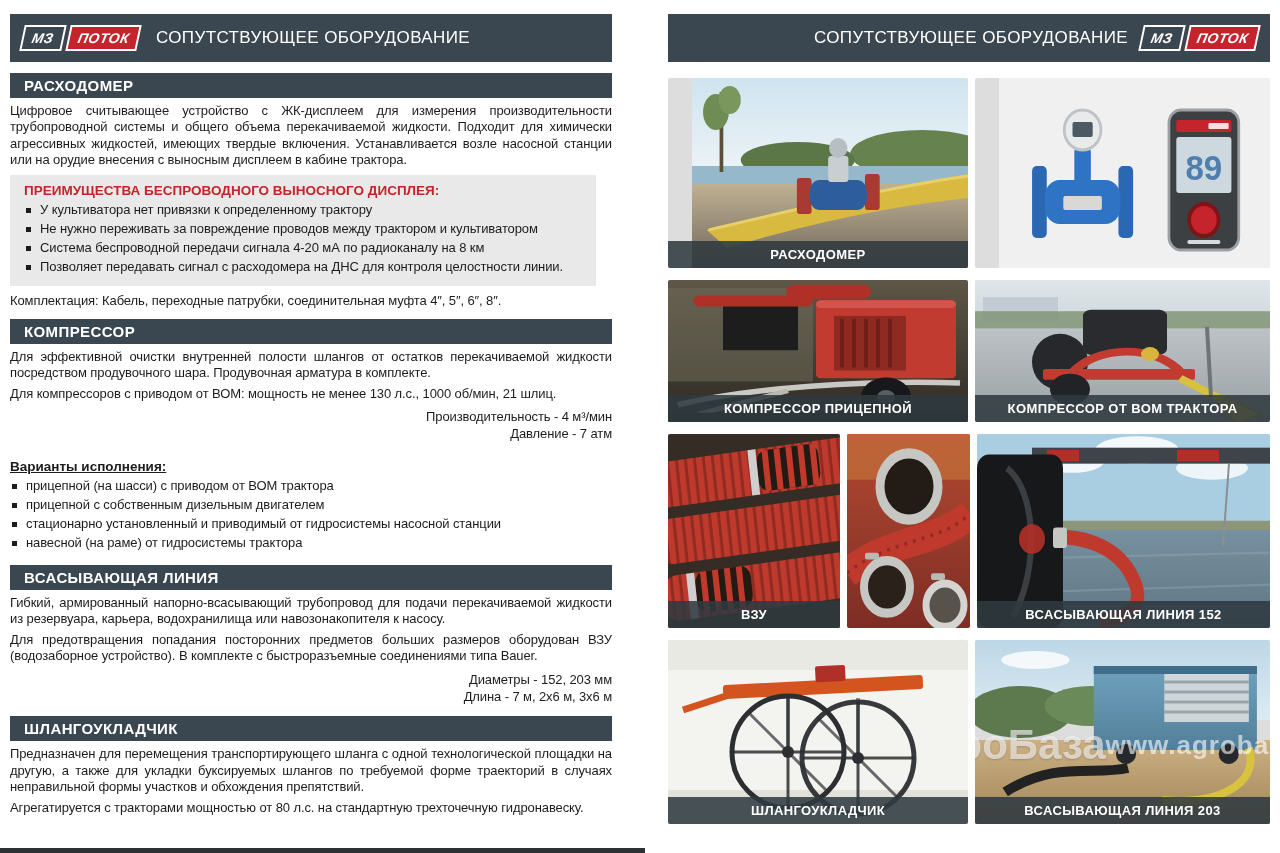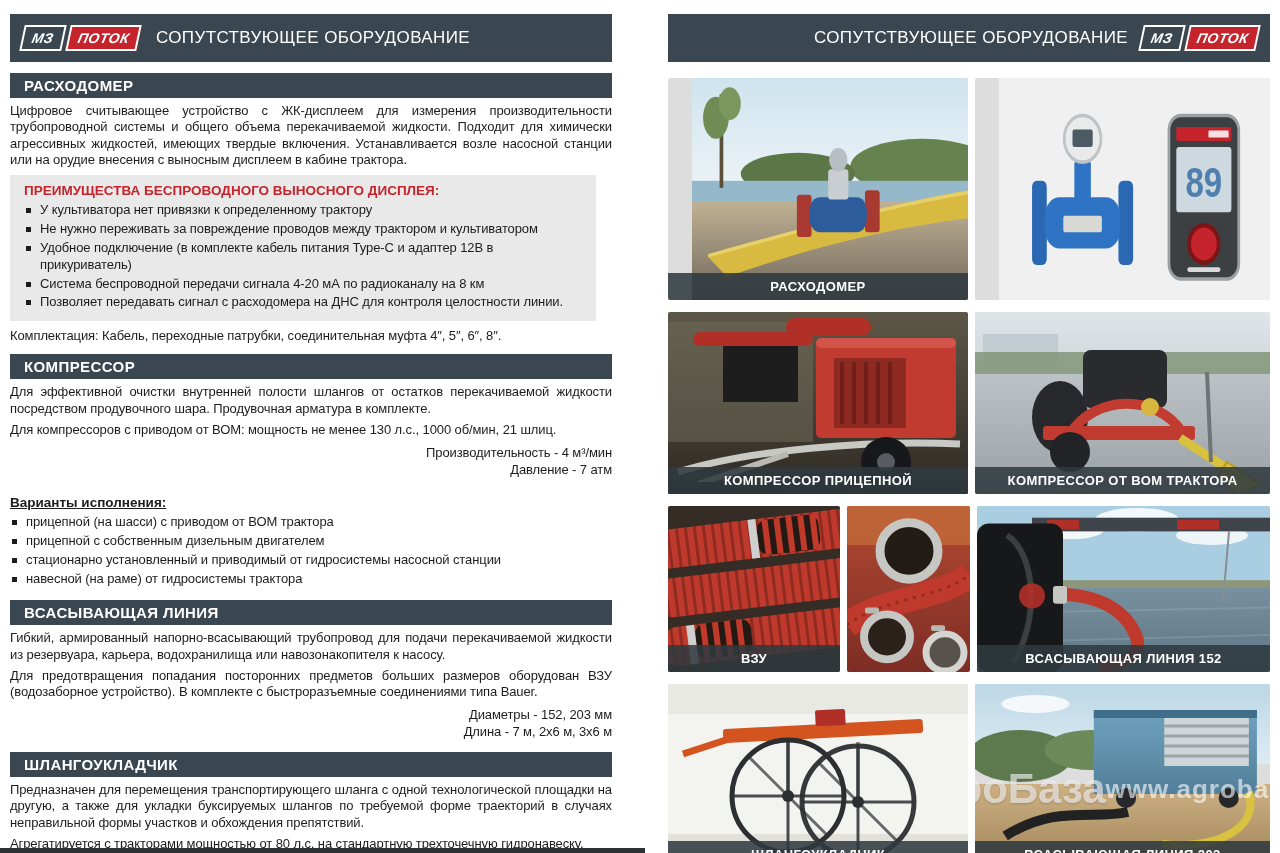--- a/index.html
+++ b/index.html
@@ -42,23 +42,23 @@
   .footer-line{font-size:13px;letter-spacing:-0.1px;margin-top:5px;}
   .bottom-sliver{position:absolute;left:0;bottom:0;width:645px;height:5px;background:#2e3133;}
 
   
   .photo-grid{display:flex;flex-direction:column;gap:12px;margin-top:16px;}
   .prow{display:flex;gap:7px;}
   .photo{position:relative;overflow:hidden;border-radius:2px;background:#ddd;}
   .photo svg{display:block;width:100%;height:100%;}
   .p-lg{width:300px;}
   .p-rt{width:295px;}
-  .r1 .photo{height:222px;padding-left:24px;}
-  .r2 .photo{height:182px;}
-  .r3 .photo{height:166px;}
+  .r1 .photo{height:190px;padding-left:24px;}
+  .r2 .photo{height:142px;}
+  .r3 .photo{height:194px;}
   .r4 .photo{height:184px;}
   .p-s1{width:172px;}
   .p-s2{width:123px;}
   .p-s3{width:293px;}
   .cap{position:absolute;left:0;right:0;bottom:0;height:27px;background:var(--cap);color:#fff;display:flex;align-items:center;justify-content:center;font-size:13px;font-weight:bold;letter-spacing:.4px;z-index:3;}
   .wm{position:absolute;inset:0;display:flex;flex-direction:row;align-items:center;justify-content:center;padding-top:26px;z-index:2;pointer-events:none;}
   .wm1{font-size:42px;font-weight:bold;color:rgba(255,255,255,.6);text-shadow:0 1px 2px rgba(60,60,60,.25);}
   .wm2{font-size:26px;font-weight:bold;color:rgba(255,255,255,.6);letter-spacing:1px;}
 </style>
 </head>
@@ -76,21 +76,20 @@
     </header>
 
     <div>
       <div class="sec-bar">РАСХОДОМЕР</div>
       <p class="para">Цифровое считывающее устройство с ЖК-дисплеем для измерения производительности трубопроводной системы и общего объема перекачиваемой жидкости. Подходит для химически агрессивных жидкостей, имеющих твердые включения. Устанавливается возле насосной станции или на орудие внесения с выносным дисплеем в кабине трактора.</p>
       <div class="adv-box">
         <div class="adv-title">ПРЕИМУЩЕСТВА БЕСПРОВОДНОГО ВЫНОСНОГО ДИСПЛЕЯ:</div>
         <ul class="blist">
           <li>У культиватора нет привязки к определенному трактору</li>
           <li>Не нужно переживать за повреждение проводов между трактором и культиватором</li>
-          <li>Удобное подключение (в комплекте кабель питания Type-C и адаптер 12В в прикуриватель)</li>
           <li>Система беспроводной передачи сигнала 4-20 мА по радиоканалу на 8 км</li>
           <li>Позволяет передавать сигнал с расходомера на ДНС для контроля целостности линии.</li>
         </ul>
       </div>
       <div class="kit-line">Комплектация:  Кабель, переходные патрубки, соединительная муфта 4″, 5″, 6″, 8″.</div>
     </div>
 
     <div>
       <div class="sec-bar">КОМПРЕССОР</div>
       <p class="para">Для эффективной очистки внутренней полости шлангов от остатков перекачиваемой жидкости посредством продувочного шара. Продувочная арматура в комплекте.</p>

